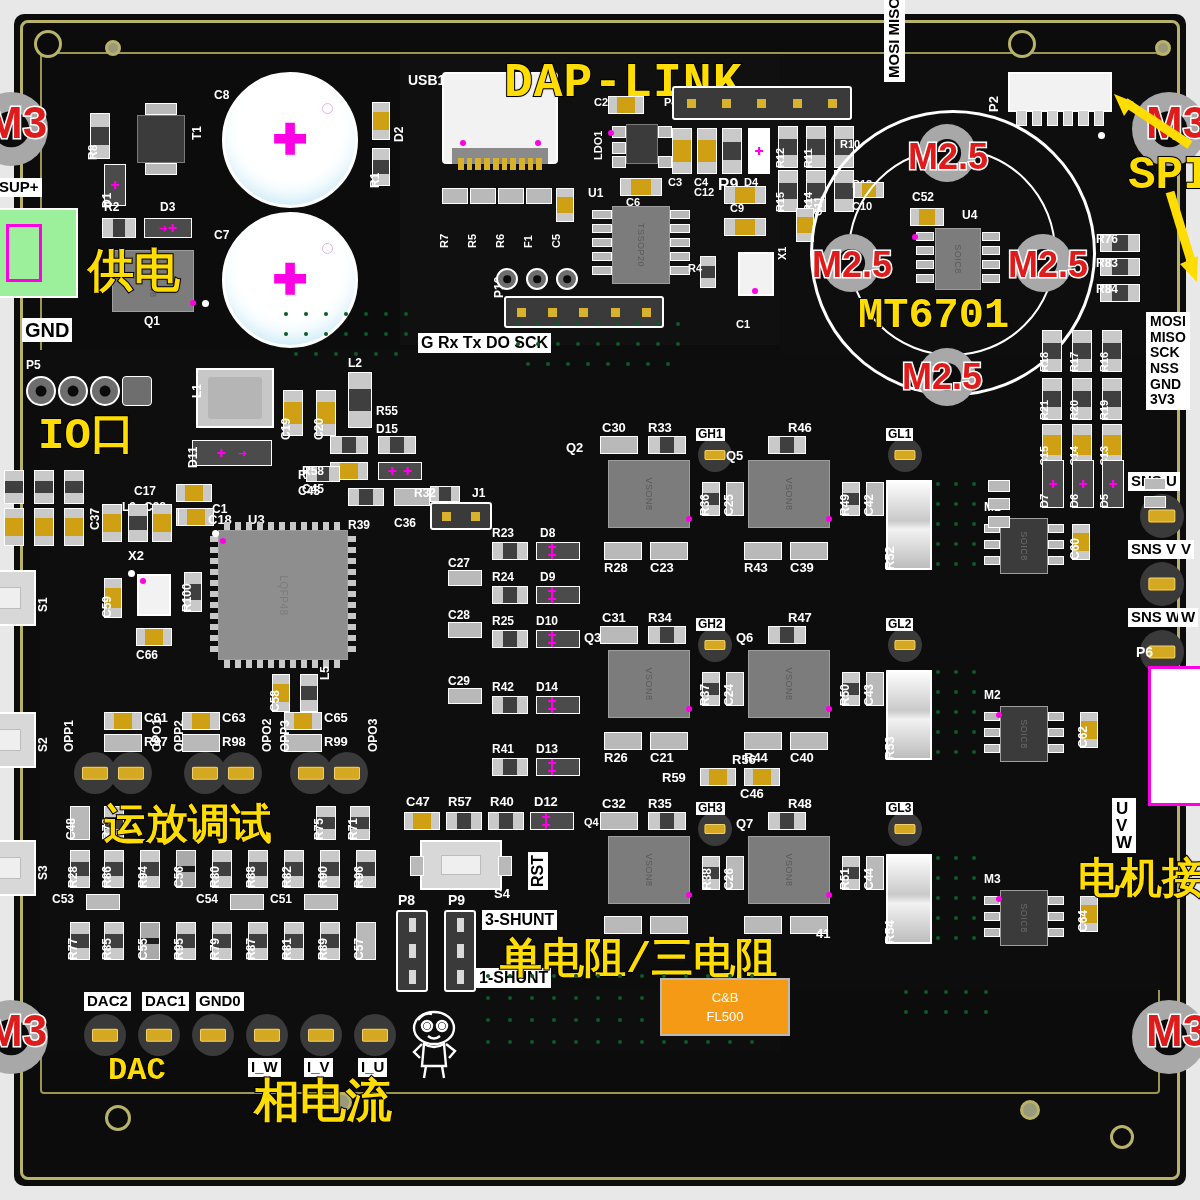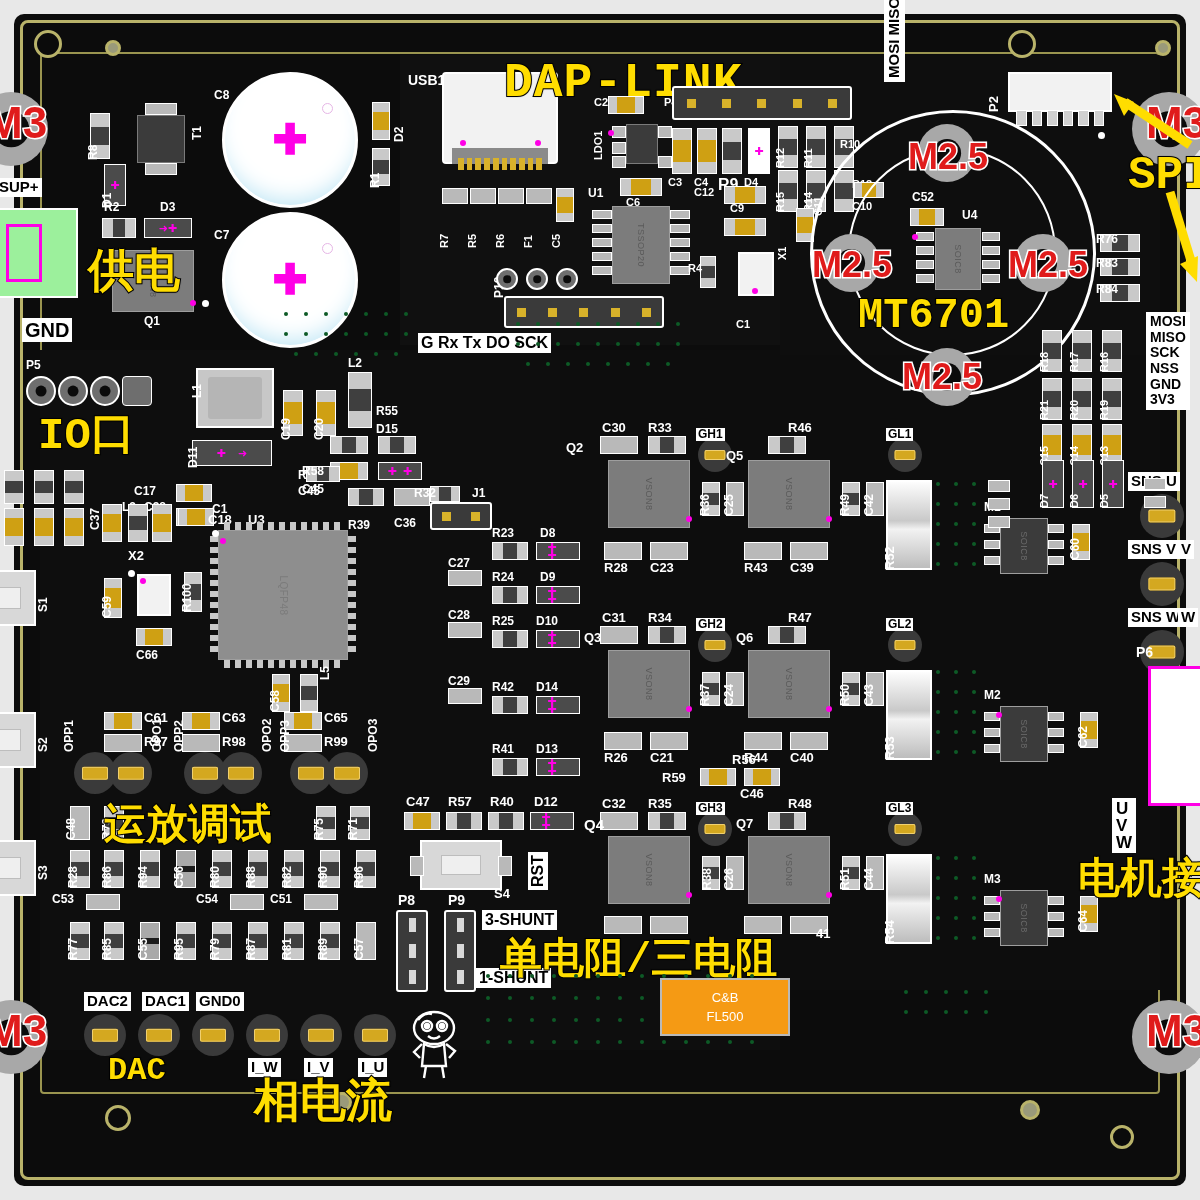--- a/index.html
+++ b/index.html
@@ -1001,21 +1001,21 @@
   <div class="pad" style="left:600px;top:812px;width:38px;height:18px;"></div>
   <div class="ref" style="left:602px;top:796px;font-size:13px;">C32</div>
   <div class="res" style="left:648px;top:812px;width:38px;height:18px;">
       <span></span>
     </div>
   <div class="ref" style="left:648px;top:796px;font-size:13px;">R35</div>
   <div class="ic" style="left:608px;top:836px;width:82px;height:68px;">
       <span class="icl">VSON8</span>
     </div>
   <div class="mpad" style="left:686px;top:892px;"></div>
-  <div class="ref" style="left:584px;top:816px;font-size:15px;">Q4</div>
+  <div class="ref" style="left:584px;top:816px;font-size:11px;">Q4</div>
   <div class="goldpad" style="left:698px;top:812px;width:34px;height:34px;">
       <i></i>
     </div>
   <div class="sbox" style="left:696px;top:802px;font-size:12px;padding:0 2px;">GH3</div>
   <div class="res resV" style="left:702px;top:856px;width:18px;height:34px;">
       <span></span>
     </div>
   <div class="ref refv" style="left:700px;top:890px;font-size:12px;">R38</div>
   <div class="pad" style="left:726px;top:856px;width:18px;height:34px;"></div>
   <div class="ref refv" style="left:722px;top:890px;font-size:12px;">C26</div>

